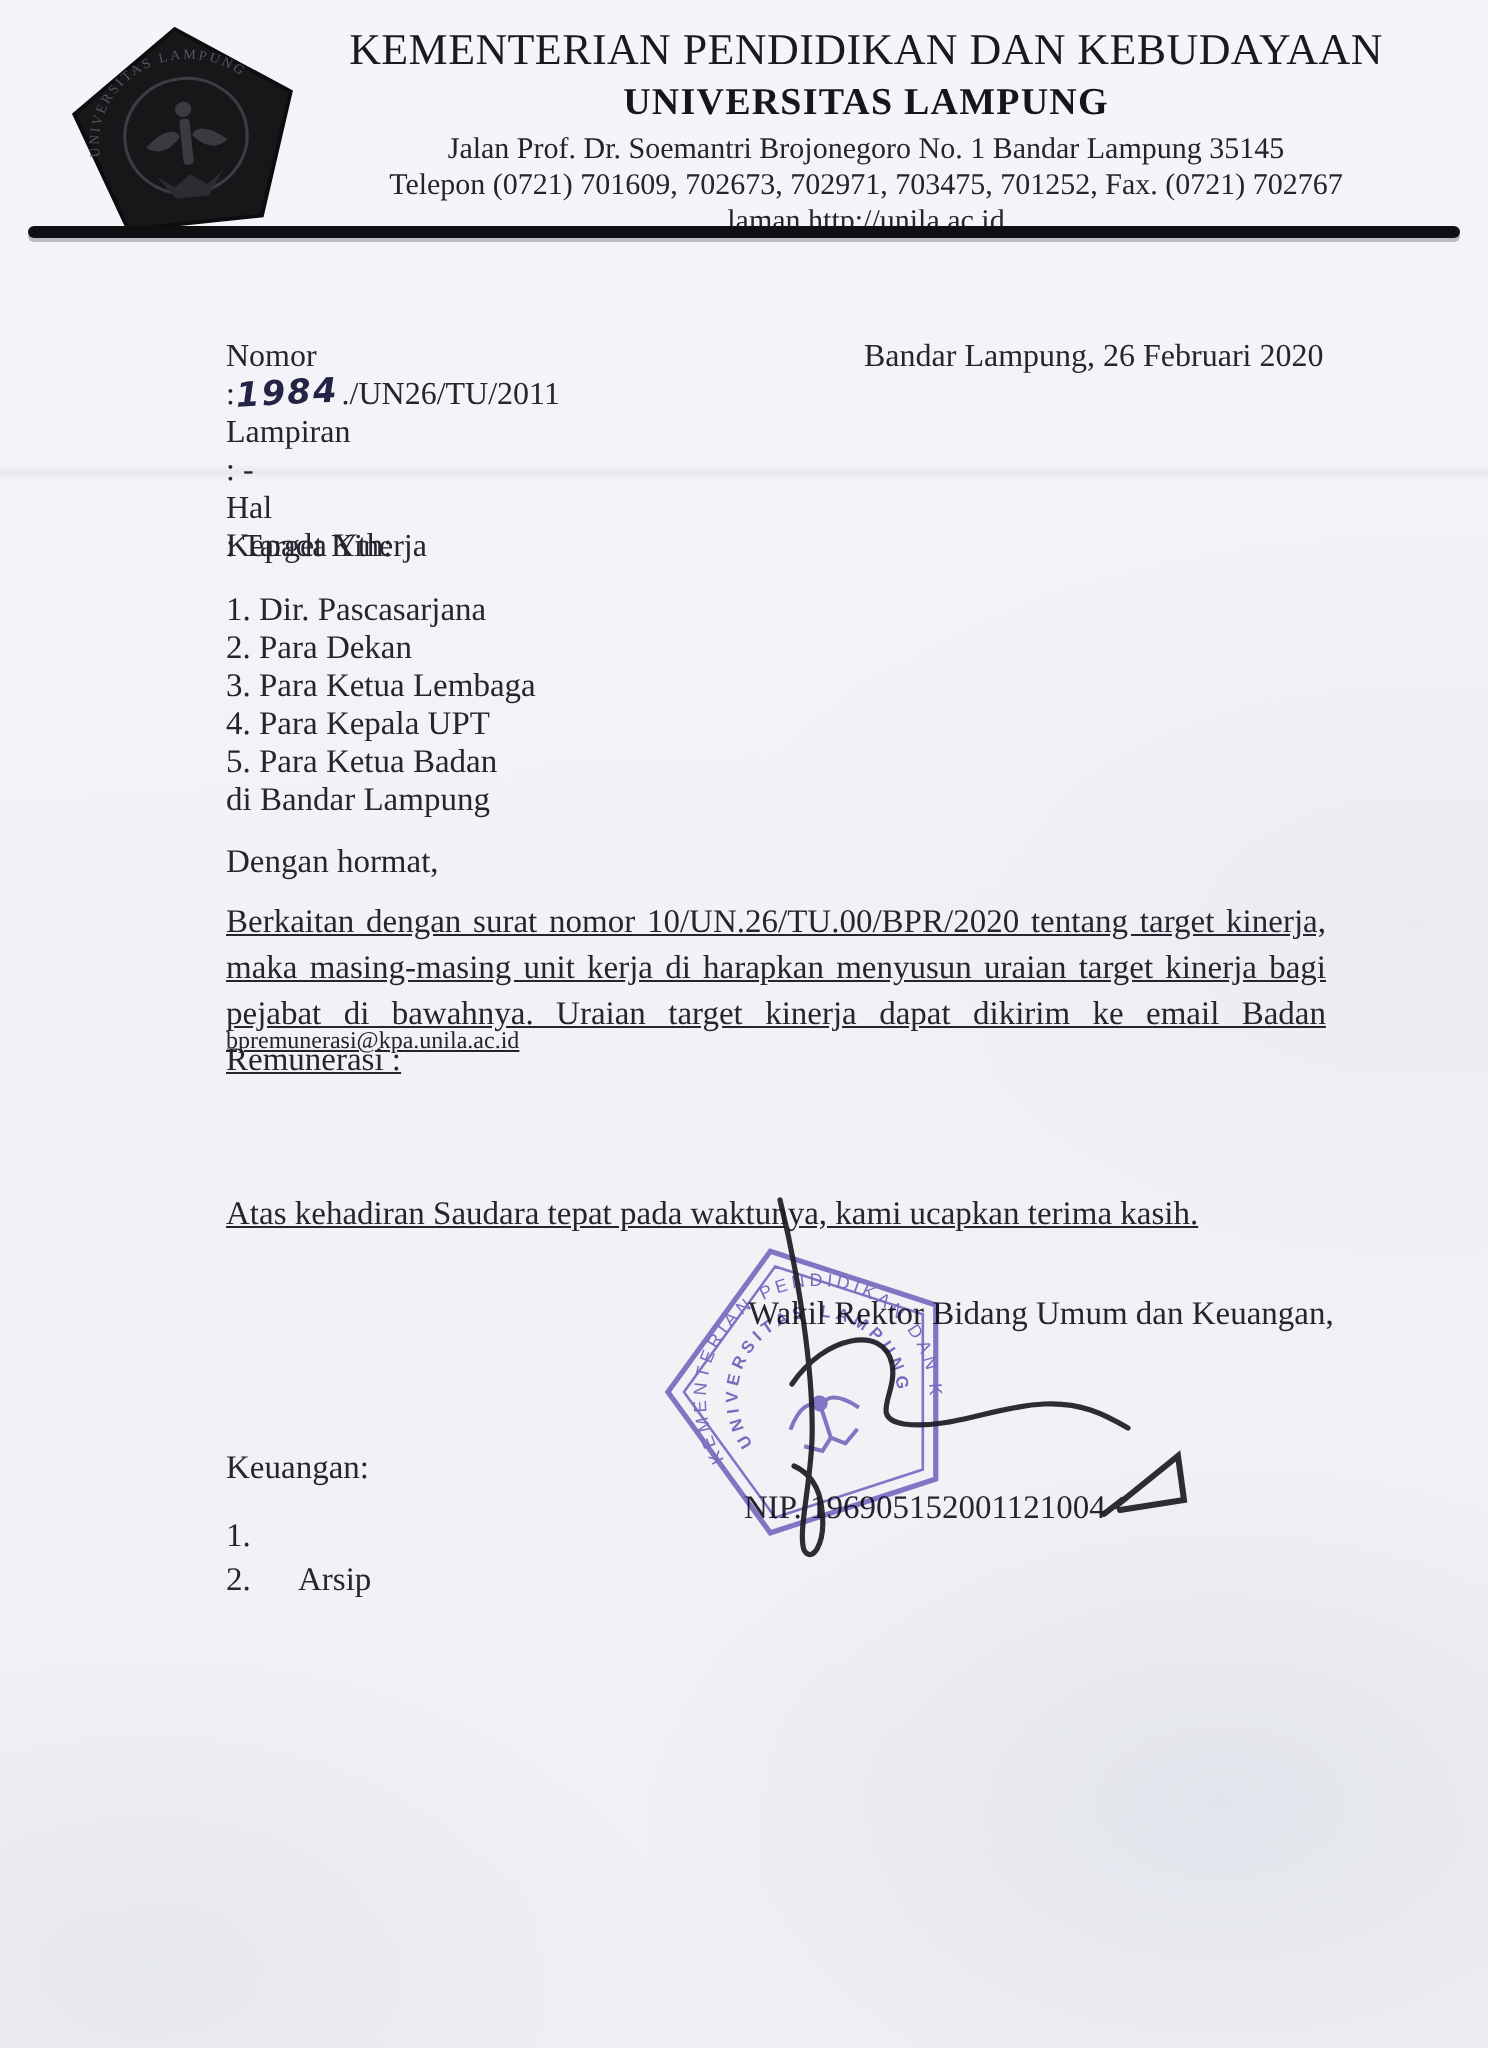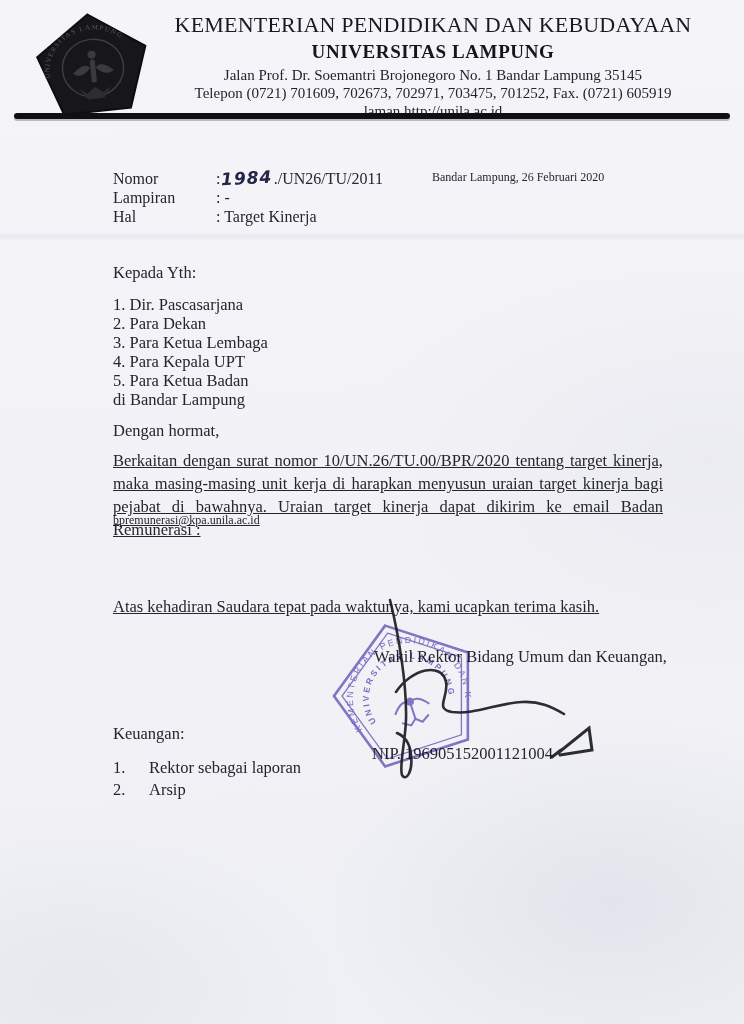--- a/index.html
+++ b/index.html
@@ -20,28 +20,28 @@
   }
   .abs{position:absolute;}
   
   .head-text{left:140px;top:14px;width:586px;text-align:center;line-height:1;}
   .ministry{font-size:22px;letter-spacing:.2px;color:#191a20;margin-bottom:6px;}
   .university{font-size:19px;font-weight:bold;letter-spacing:.6px;color:#15161c;margin-bottom:7px;}
   .addr{font-size:15px;color:#23242c;margin-bottom:3px;}
   .rule{left:14px;top:113px;width:716px;height:6px;background:#101013;border-radius:3px;box-shadow:0 2px 0 rgba(20,20,25,.25);}
   
   .meta{left:113px;top:169px;font-size:16px;line-height:19px;}
-  .meta-row{display:flex;}
+  .meta-row{display:flex;flex-direction:column;}
   .meta-label{width:103px;}
   .handwritten{
     font-family:"DejaVu Sans",sans-serif;font-style:italic;font-weight:bold;
     font-size:17px;color:#232446;display:inline-block;transform:rotate(-3deg);
     letter-spacing:1px;margin:0 1px;
   }
-  .date{left:432px;top:170px;font-size:12px;}
+  .date{left:432px;top:170px;font-size:16px;}
   
   .kepada{left:113px;top:263px;font-size:16.5px;}
   .recipients{left:113px;top:295px;font-size:16.5px;line-height:19px;}
   
   .salutation{left:113px;top:421px;font-size:16.5px;}
   .para{left:113px;width:550px;font-size:16.5px;line-height:23px;text-align:justify;text-decoration:underline;}
   .p1{top:449px;}
   .email-line{left:113px;top:509px;font-size:12px;line-height:23px;}
   .email-link{color:#23242c;text-decoration:underline;}
   .p2{top:540px;}
@@ -79,21 +79,21 @@
         <path d="M 20 4 C 12 -4 5 -5 3 0 C 8 6 14 9 20 4 Z"></path>
         <path d="M -16 20 L -8 26 L 0 20 L 8 26 L 16 20 L 8 32 L -8 32 Z" fill="#2c2c33"></path>
       </g>
     </g>
   </svg>
 
   <div class="abs head-text">
     <div class="ministry">KEMENTERIAN PENDIDIKAN DAN KEBUDAYAAN</div>
     <div class="university">UNIVERSITAS LAMPUNG</div>
     <div class="addr">Jalan Prof. Dr. Soemantri Brojonegoro No. 1 Bandar Lampung 35145</div>
-    <div class="addr">Telepon (0721) 701609, 702673, 702971, 703475, 701252, Fax. (0721) 605919</div>
+    <div class="addr">Telepon (0721) 701609, 702673, 702971, 703475, 701252, Fax. (0721) 702767</div>
     <div class="addr">laman http://unila.ac.id</div>
   </div>
 
   <div class="abs rule"></div>
 
   <div class="abs meta">
     <div class="meta-row">
       <span class="meta-label">Nomor</span>
       <span><span>:</span><span class="handwritten">1984</span><span>./UN26/TU/2011</span></span>
     </div>
@@ -156,21 +156,20 @@
       <path d="M 390 600 C 399 636, 407 686, 406 720 C 405 744, 399 766, 402 775 C 406 782, 413 772, 411 755 C 410 743, 404 736, 397 733"></path>
       <path d="M 396 692 C 412 668, 442 662, 446 682 C 449 697, 434 709, 452 712 C 474 715, 498 703, 522 702 C 540 701, 552 707, 564 714"></path>
       <path stroke-width="3" d="M 552 757 L 561 750 M 558 753 L 589 728 L 592 750 L 560 755"></path>
     </g>
   </svg>
 
   <div class="abs tembusan-head">Keuangan:</div>
   <div class="abs tembusan-list">
     <div class="t-row">
       <span class="t-num">1.</span>
-      <span>Rektor sebagai laporan</span>
     </div>
     <div class="t-row">
       <span class="t-num">2.</span>
       <span>Arsip</span>
     </div>
   </div>
 
 </div>
 
 </body></html>

